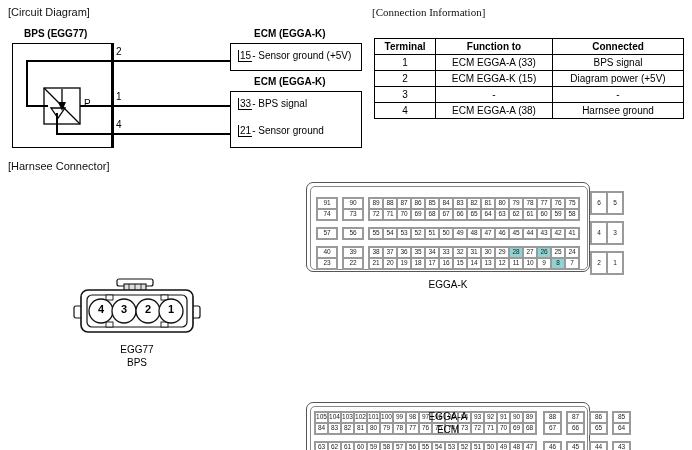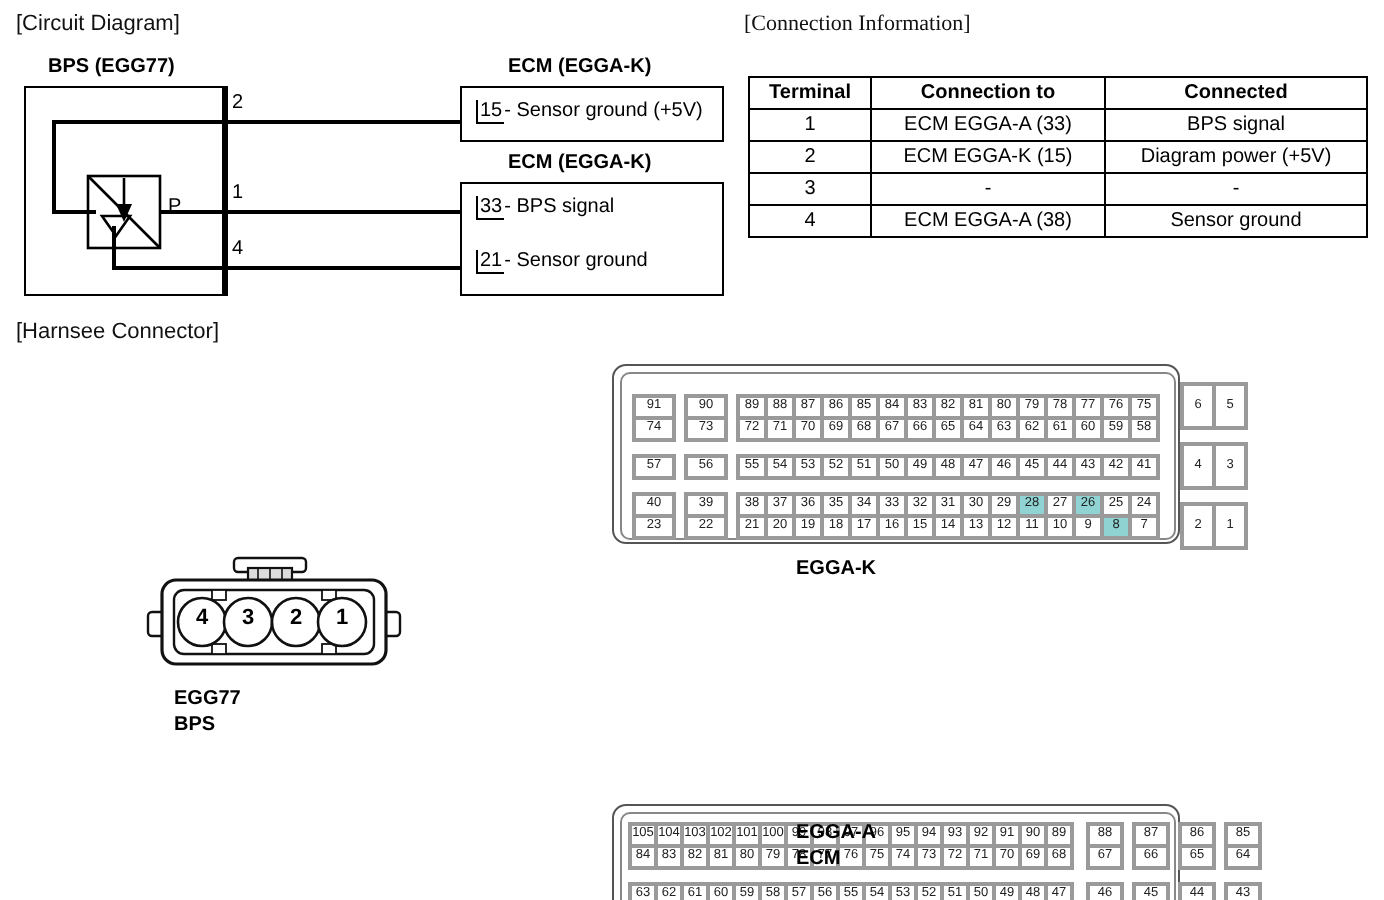--- a/index.html
+++ b/index.html
@@ -50,21 +50,21 @@
   .cellrow{display:flex;}
   .cell{
     border:1px solid #9a9a9a;background:#fff;
     font-size:6.5px;line-height:1;
     display:flex;align-items:center;justify-content:center;
     box-sizing:border-box;color:#222;
   }
   .cell.hl{background:#8fd3d3;}
 
   
-  .hc-label{font-size:10px;font-weight:bold;text-align:left;}
+  .hc-label{font-size:10px;font-weight:normal;text-align:center;}
 </style>
 </head>
 <body>
 
 <div class="abs section-title" style="left:8px;top:6px;">[Circuit Diagram]</div>
 <div class="abs section-title" style="left:372px;top:6px;font-family:Liberation Serif, serif;">[Connection Information]</div>
 <div class="abs section-title" style="left:8px;top:160px;">[Harnsee Connector]</div>
 
 <div class="abs blk-title" style="left:24px;top:28px;">BPS (EGG77)</div>
 <div class="abs bps-box" style="left:12px;top:43px;width:100px;height:105px;"></div>
@@ -110,21 +110,21 @@
 </div>
 <div class="abs term" style="left:238px;top:125px;">
   <span class="tnum">21</span><span>- Sensor ground</span>
 </div>
 
 <div class="abs" style="left:374px;top:38px;">
   <table class="conn">
     <thead>
       <tr>
         <th class="c0">Terminal</th>
-        <th class="c1">Connection to</th>
+        <th class="c1">Function to</th>
         <th class="c2">Connected</th>
       </tr>
     </thead>
     <tbody>
       <tr>
         <td class="c0">1</td>
         <td class="c1">ECM EGGA-A (33)</td>
         <td class="c2">BPS signal</td>
       </tr>
       <tr>
@@ -133,21 +133,21 @@
         <td class="c2">Diagram power (+5V)</td>
       </tr>
       <tr>
         <td class="c0">3</td>
         <td class="c1">-</td>
         <td class="c2">-</td>
       </tr>
       <tr>
         <td class="c0">4</td>
         <td class="c1">ECM EGGA-A (38)</td>
-        <td class="c2">Sensor ground</td>
+        <td class="c2">Harnsee ground</td>
       </tr>
     </tbody>
   </table>
 </div>
 
 <div class="abs" style="left:72px;top:278px;width:130px;height:62px;">
   <svg width="130" height="62" viewBox="0 0 130 62">
 
     <rect x="45" y="1" width="36" height="7" rx="2" fill="#fff" stroke="#111" stroke-width="1.2"></rect>
     <rect x="52" y="6" width="22" height="8" fill="#ddd" stroke="#111" stroke-width="1.1"></rect>

